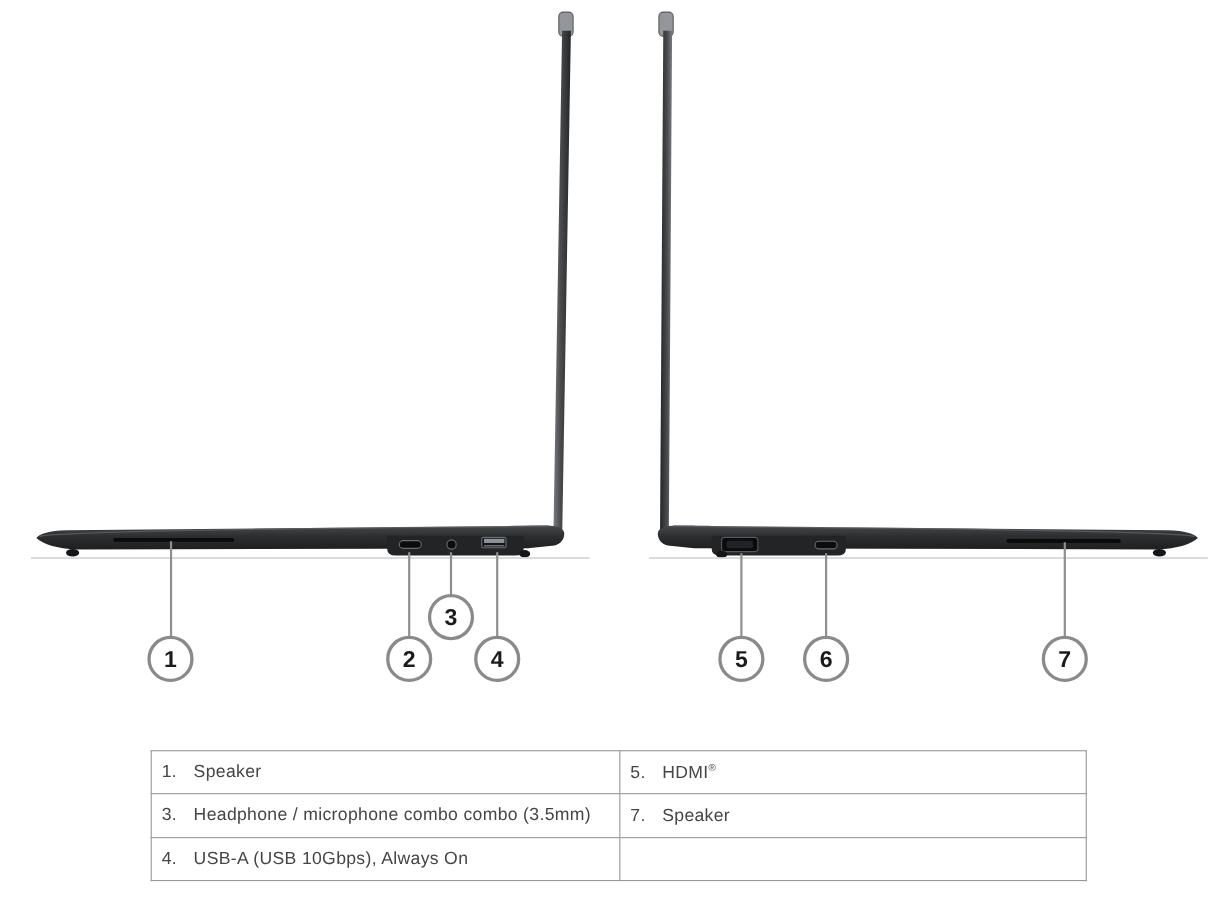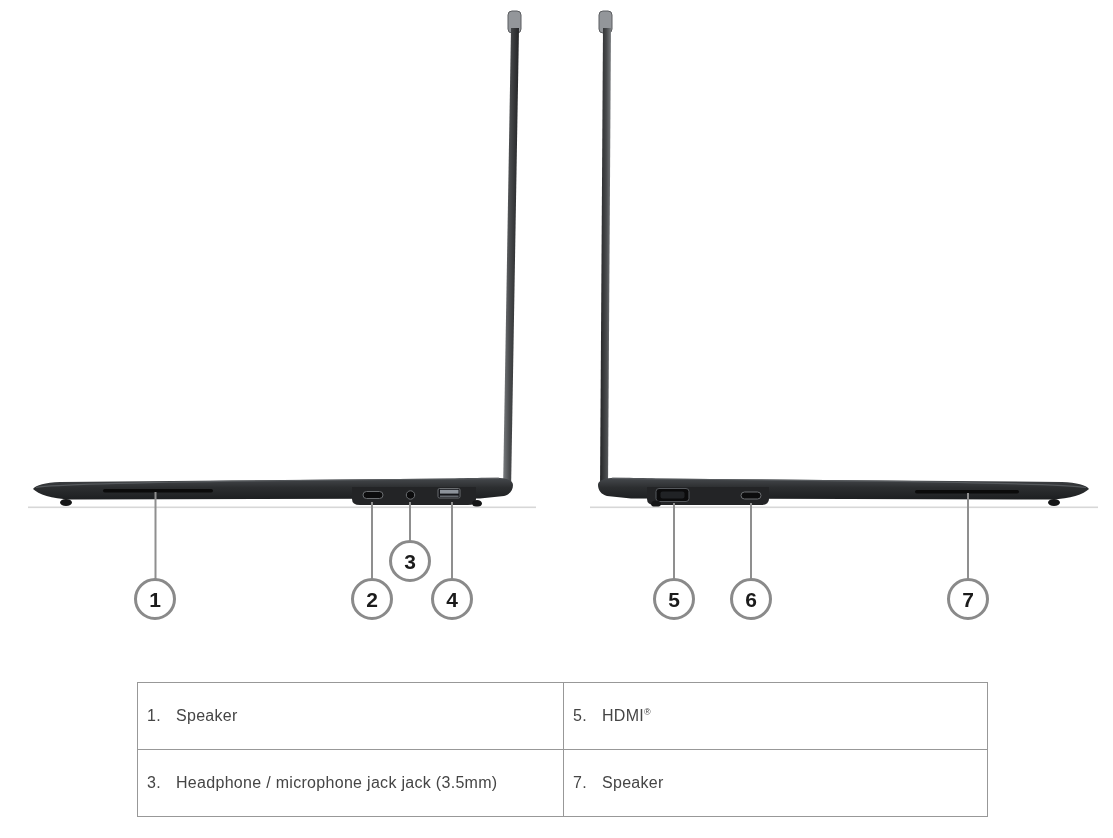--- a/index.html
+++ b/index.html
@@ -28,21 +28,21 @@
     align-items: center;
     justify-content: center;
     font-weight: 700;
     font-size: 21px;
     line-height: 1;
     color: #1b1b1b;
   }
   table.legend {
     position: absolute;
     left: 137px; top: 682px;
-    width: 850px; height: 135px;
+    width: 850px; height: 119px;
     border-collapse: collapse;
     table-layout: fixed;
   }
   table.legend td {
     border: 1px solid #989898;
     vertical-align: middle;
     padding: 0 6px 0 9px;
     font-size: 16px;
     letter-spacing: 0.3px;
     color: #454545;
@@ -175,22 +175,30 @@
       <tr>
         <td>
           <span class="num">1.</span><span>Speaker</span>
         </td>
         <td>
           <span class="num">5.</span><span>HDMI</span><sup class="regmark">®</sup>
         </td>
       </tr>
       <tr>
         <td>
-          <span class="num">3.</span><span>Headphone / microphone jack jack (3.5mm)</span>
+          <span class="num">3.</span><span>Headphone / microphone combo combo (3.5mm)</span>
         </td>
         <td>
           <span class="num">7.</span><span>Speaker</span><sup class="regmark"></sup>
+        </td>
+      </tr>
+      <tr>
+        <td>
+          <span class="num">4.</span><span>USB-A (USB 10Gbps), Always On</span>
+        </td>
+        <td>
+          <span class="num"></span><span></span><sup class="regmark"></sup>
         </td>
       </tr>
     </tbody>
   </table>
 
 </div>
 
 </body></html>

